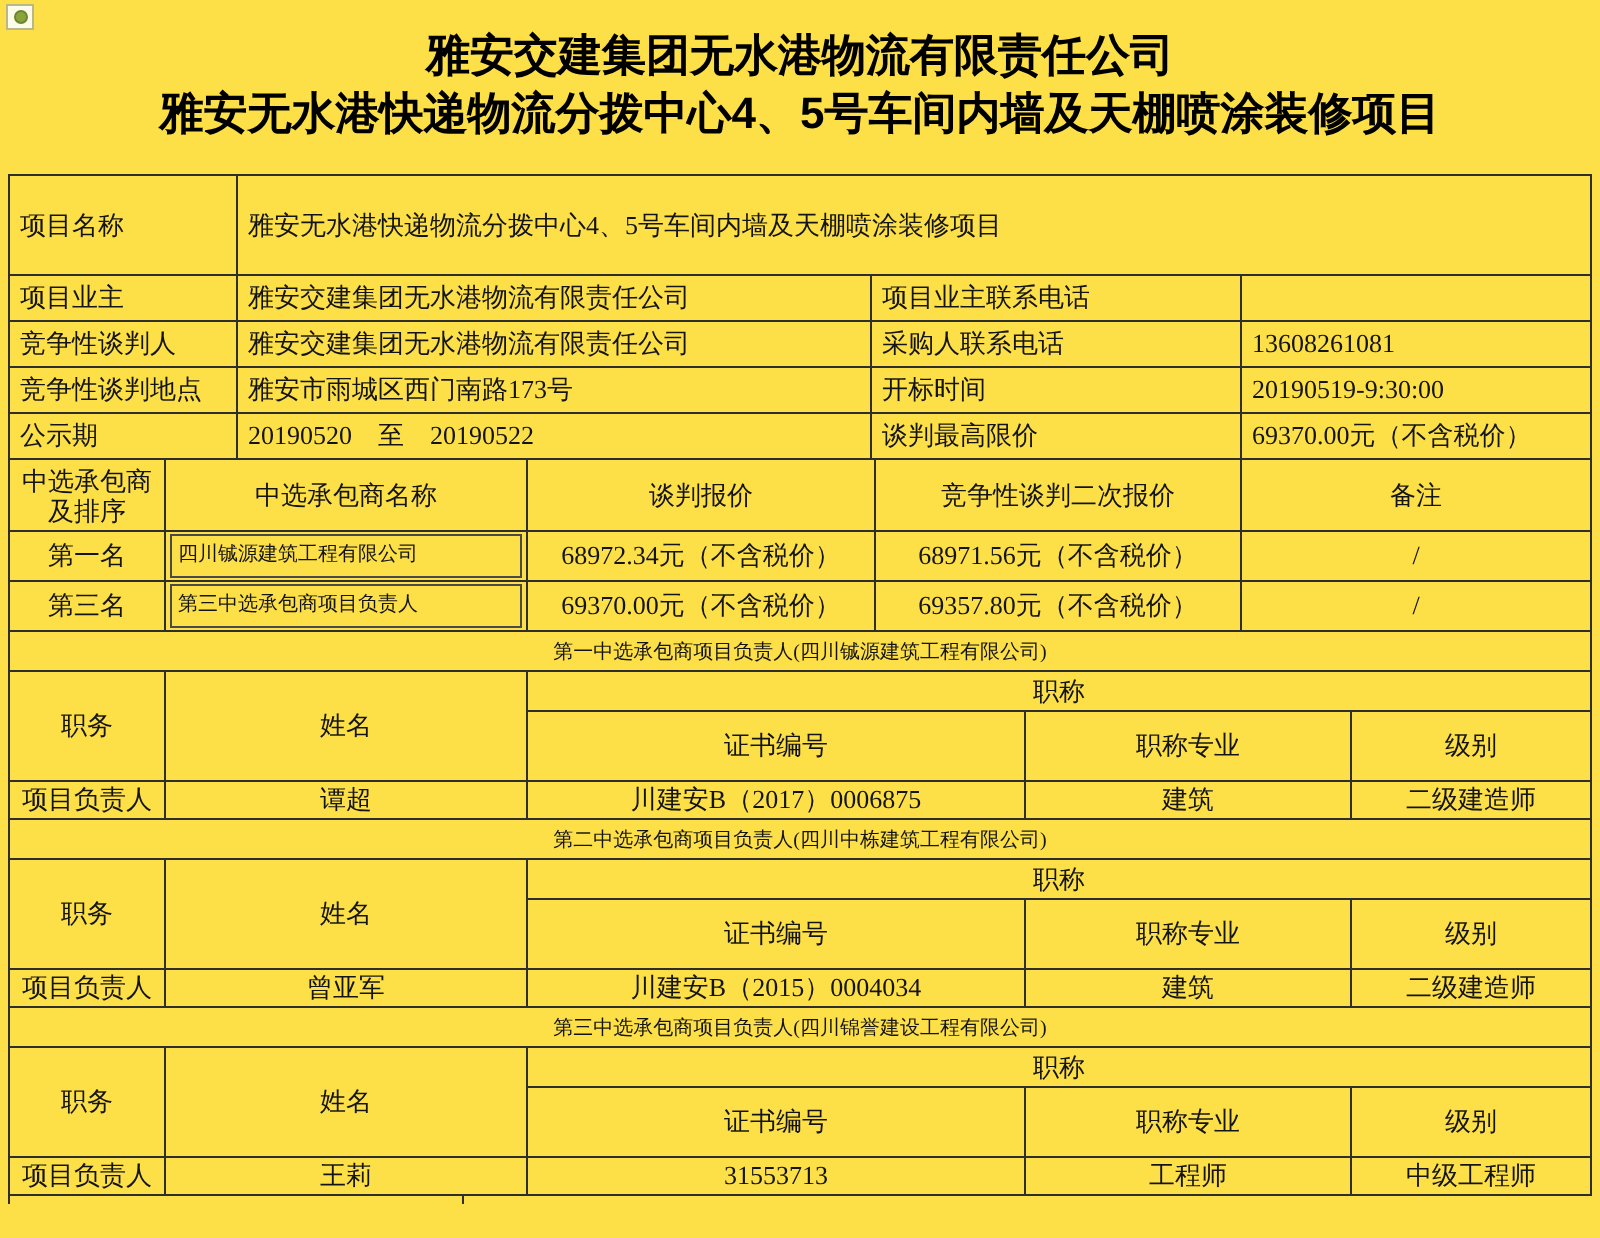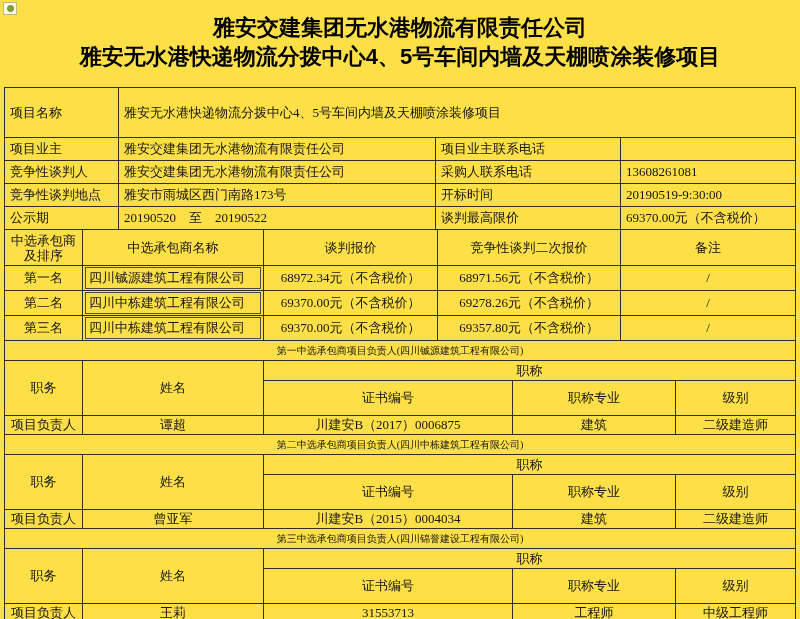--- a/index.html
+++ b/index.html
@@ -60,21 +60,21 @@
   .rank tr.dr { height:24px; }
   .rank td.c { text-align:center; }
   .rank td.hcell { text-align:center; line-height:15px;margin-left:44px; }
   .rank td.namecell { padding:0 2px; }
   .namebox {
     display:block;
     margin:1px 0;
     border:1px solid #4a4a4a;
     padding:1px 3px 2px 3px;
     font-family:"Liberation Sans","DejaVu Sans",sans-serif;
-    font-size:13px;
+    font-size:10px;
     line-height:17px;
   }
   
   .mgr tr.sect-r { height:20px; }
   .mgr tr.t1 { height:20px; }
   .mgr tr.t2 { height:35px; }
   .mgr tr.dr { height:19px; }
   .mgr td { text-align:center; }
   .mgr td.sect { font-size:10px; }
   
@@ -163,32 +163,23 @@
     <tr class="dr">
       <td class="c">第一名</td>
       <td class="namecell">
             <span class="namebox">四川铖源建筑工程有限公司</span>
           </td>
       <td class="c">68972.34元（不含税价）</td>
       <td class="c">68971.56元（不含税价）</td>
       <td class="c">/</td>
     </tr>
     <tr class="dr">
-      <td class="c">第二名</td>
-      <td class="namecell">
-            <span class="namebox">四川中栋建筑工程有限公司</span>
-          </td>
-      <td class="c">69370.00元（不含税价）</td>
-      <td class="c">69278.26元（不含税价）</td>
-      <td class="c">/</td>
-    </tr>
-    <tr class="dr">
       <td class="c">第三名</td>
       <td class="namecell">
-            <span class="namebox">四川中栋建筑工程有限公司</span>
+            <span class="namebox">第三中选承包商项目负责人</span>
           </td>
       <td class="c">69370.00元（不含税价）</td>
       <td class="c">69357.80元（不含税价）</td>
       <td class="c">/</td>
     </tr>
   </tbody>
     </table>
 
   <table class="t mgr">
     <colgroup>

